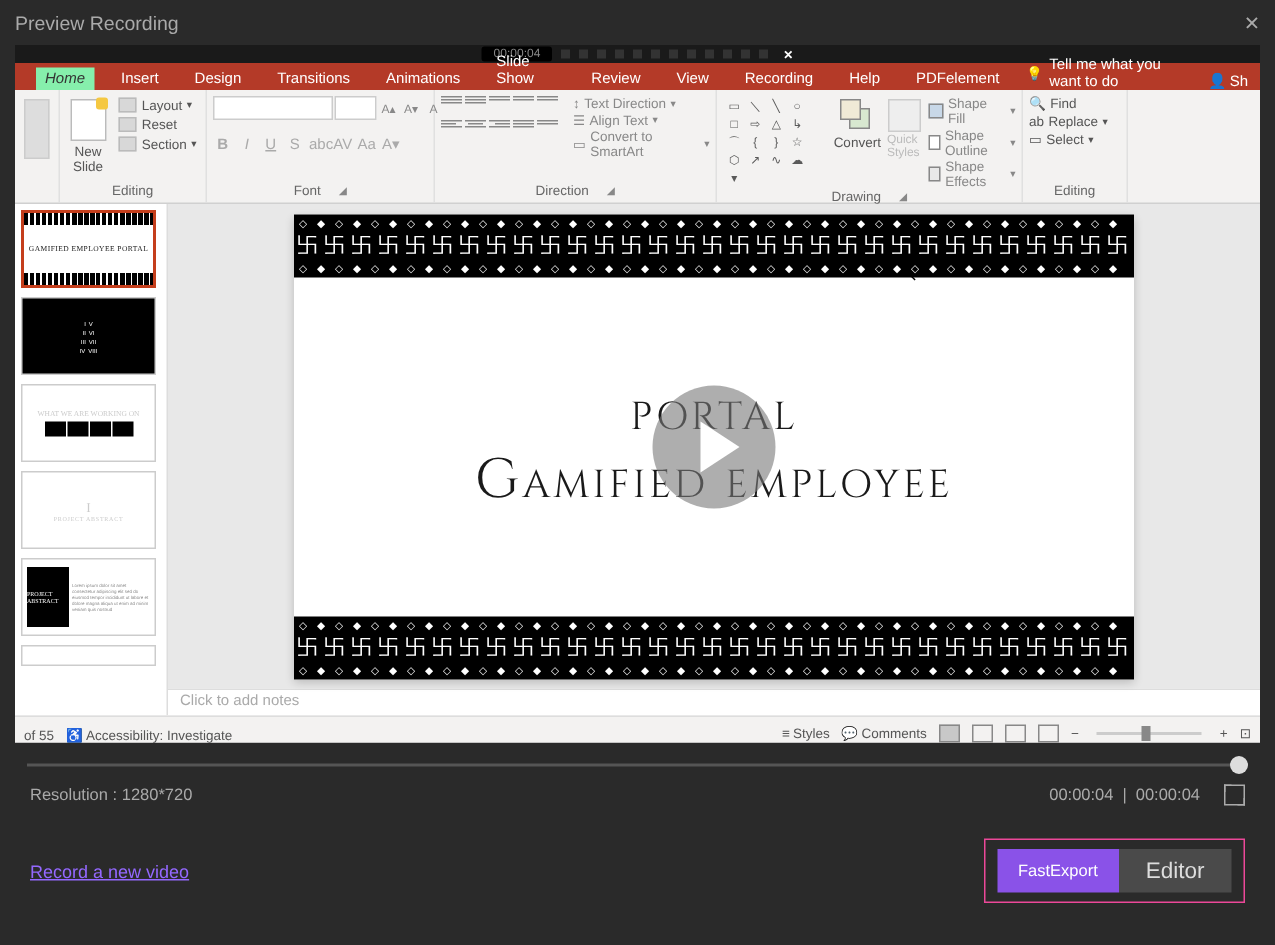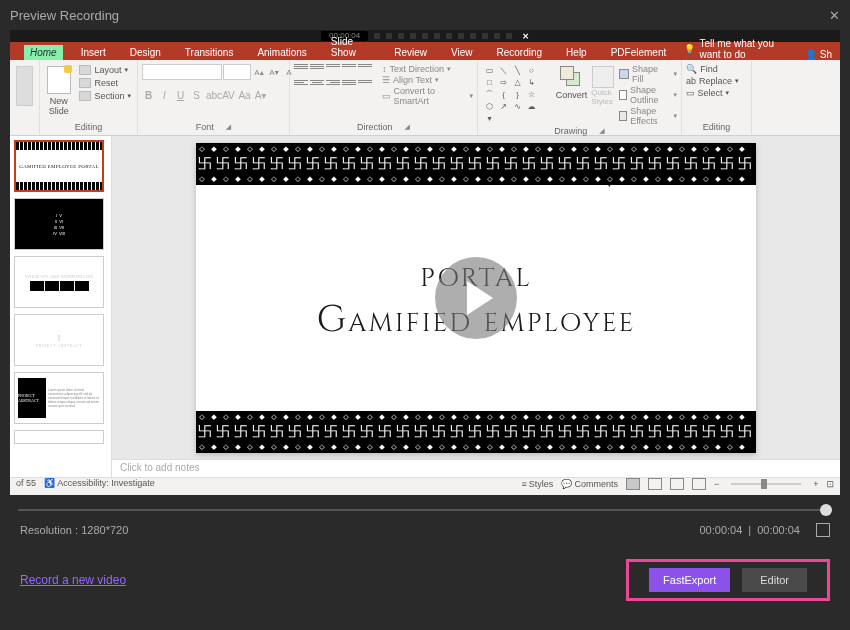--- a/index.html
+++ b/index.html
@@ -106,21 +106,21 @@
   .meander-greek span { width:18px; display:flex; align-items:center; justify-content:center; color:#fff; font-size:14px; font-family:serif;}
   
   .slide-body { flex:1; display:flex; align-items:center; justify-content:center; position:relative;}
   .slide-title { font-family: 'Trajan Pro', 'Cinzel', 'Times New Roman', serif; font-size:37px; text-align:center; letter-spacing:2px; font-variant:small-caps; color:#1a1a1a; line-height:1.2;}
   
   .play-overlay { position:absolute; width:82px; height:82px; border-radius:50%; background:rgba(120,120,120,0.6); display:flex; align-items:center; justify-content:center; cursor:pointer; left:50%; top:50%; transform:translate(-50%,-50%);}
   .play-overlay::after { content:''; width:0; height:0; border-left:26px solid #fff; border-top:17px solid transparent; border-bottom:17px solid transparent; margin-left:7px;}
   
   .notes-bar { height: 18px; background:#fff; border-top:1px solid #ddd; padding:2px 8px; font-size:10px; color:#aaa; cursor:text;}
   
-  .statusbar { height: 18px; background: #f3f2f1; border-top:1px solid #ddd; display:flex; align-items:flex-start; padding:0 6px; font-size:9px; color:#555;}
+  .statusbar { height: 18px; background: #f3f2f1; border-top:1px solid #ddd; display:flex; align-items:flex-end; padding:0 6px; font-size:9px; color:#555;}
   .statusbar .left { display:flex; align-items:center; gap:8px;}
   .statusbar .right { margin-left:auto; display:flex; align-items:center; gap:8px;}
   .status-btn { display:flex; align-items:center; gap:2px; cursor:pointer;}
   .view-icon { width:14px; height:12px; border:1px solid #888; display:inline-block;}
   .view-icon.active { background:#c8c8c8;}
   .zoom-slider { width:70px; height:2px; background:#ccc; position:relative; margin:0 4px;}
   .zoom-slider::after { content:''; position:absolute; width:6px; height:10px; background:#888; top:-4px; left:30px;}
   
   .taskbar { height: 14px; background: #0a0a0a; display:flex; align-items:center; padding:0 6px; gap:4px;}
   .taskbar .tb-icon { width:10px; height:8px; display:inline-block;}
@@ -133,23 +133,23 @@
   
   .info-row { display:flex; align-items:center; padding: 6px 20px; font-size:11px; color:#aaa;}
   .info-row .times { margin-left:auto; display:flex; align-items:center; gap:6px;}
   .fullscreen-icon { width:14px; height:14px; border:1px solid #aaa; margin-left:10px; cursor:pointer; position:relative;}
   .fullscreen-icon::before, .fullscreen-icon::after { content:''; position:absolute; width:4px; height:4px; border:1px solid #aaa;}
   .fullscreen-icon::before { top:-1px; left:-1px; border-right:none; border-bottom:none;}
   .fullscreen-icon::after { bottom:-1px; right:-1px; border-left:none; border-top:none;}
   
   .action-row { display:flex; align-items:center; padding: 16px 20px 10px; }
   .record-link { color:#9468ff; text-decoration:underline; font-size:12px; cursor:pointer;}
-  .action-buttons { margin-left:auto; display:flex; gap:12px; border:3px solid #ec4899; padding:6px 20px;}
+  .action-buttons { margin-left:auto; display:flex; border:1px solid #ec4899; padding:6px 8px;}
   .btn-fast { background:#8a52e8; color:#fff; padding:6px 14px; font-size:11px; cursor:pointer; border:none;}
-  .btn-editor { background:#4a4a4a; color:#ddd; padding:6px 18px; font-size:11px; cursor:pointer; border:none;}
+  .btn-editor { background:#4a4a4a; color:#ddd; padding:6px 18px; font-size:15px; cursor:pointer; border:none;}
   
 </style>
 </head>
 <body>
 
 <div class="window">
 
   <div class="titlebar">
     <span>Preview Recording</span>
     <span class="titlebar-close">✕</span>

